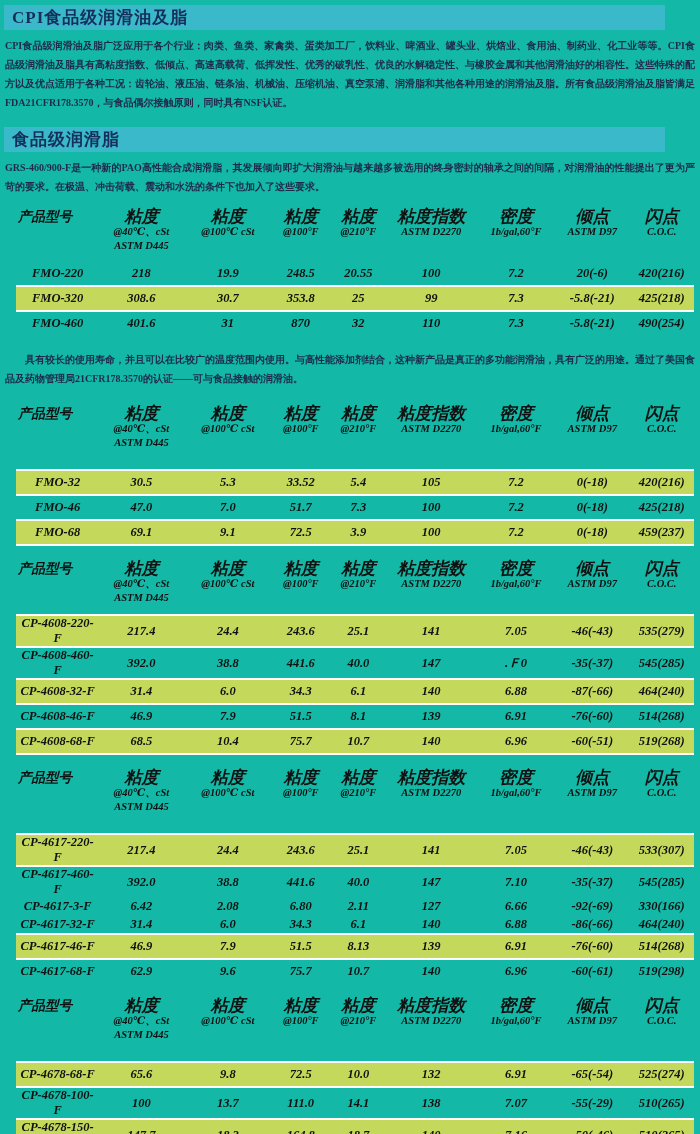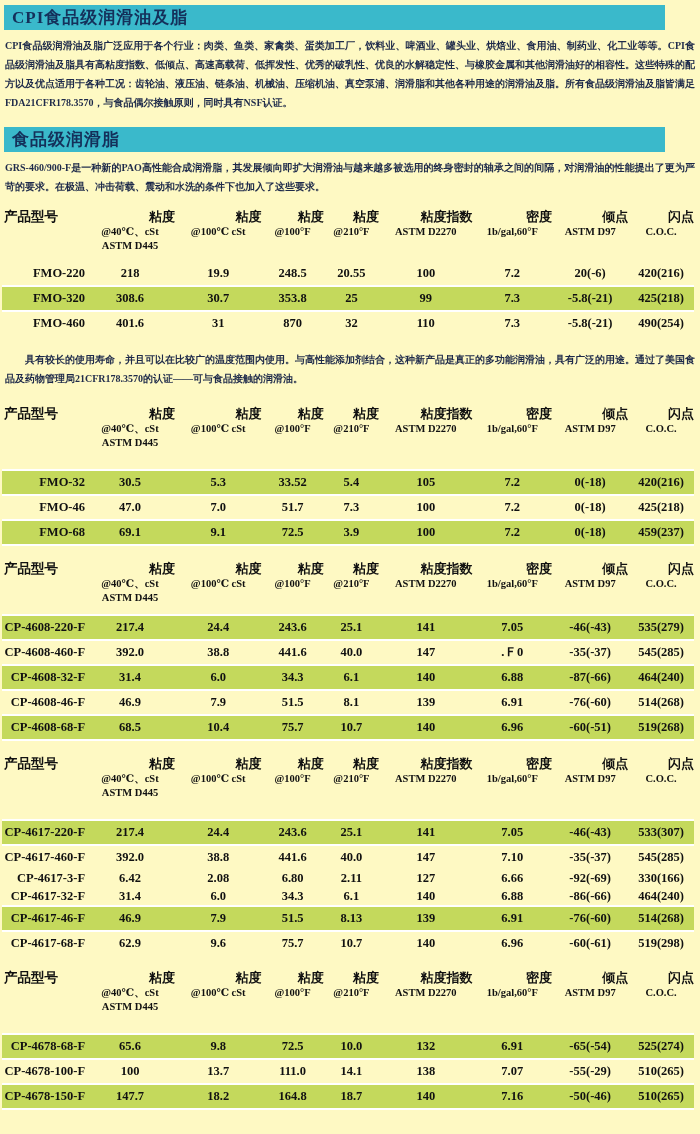--- a/index.html
+++ b/index.html
@@ -5,53 +5,53 @@
   :root{
     --band-bg:#3ab9cb;
     --band-text:#14305a;
     --body-text:#1e2a4a;
     --table-text:#111111;
     --hl:#c4d95c;
   }
   html,body{margin:0;padding:0;background:#ffffff;}
   .page{
     width:700px;height:1134px;box-sizing:border-box;overflow:hidden;
-    padding:5px 0 0 0;background:#fef9c3;
+    padding:5px 0 0 0;background:#14b8a6;
     font-family:"Liberation Serif","DejaVu Serif",serif;
     font-weight:bold;
   }
   .band{
     background:var(--band-bg,#3ab9cb);
     height:25px;line-height:25px;
     margin:0 35px 0 4px;
     padding-left:8px;
   }
   .band-text{
     font-size:17px;font-weight:bold;color:var(--band-text,#14305a);
     letter-spacing:1px;
   }
   .band2{margin-top:15px;}
   .para{
     font-size:10px;line-height:19px;text-align:justify;
     color:var(--body-text,#1e2a4a);
     margin:6px 5px 12px 5px;
   }
   .para.indent{text-indent:2em;margin-top:15px;margin-bottom:17px;}
-  .tbl{margin:0 6px 14px 2px;}
+  .tbl{margin:0 6px 14px 16px;font-style:italic;}
   table.spec{width:100%;border-collapse:collapse;table-layout:fixed;color:var(--table-text,#111);}
   table.spec th{vertical-align:top;font-weight:bold;text-align:center;padding:0 0 10px 0;}
   .gap-lg table.spec th{padding-bottom:20px;}
   table.spec th.prod{text-align:left;font-size:13.5px;padding-left:2px;}
-  .h-main{font-size:13px;line-height:17px;text-align:right;}
+  .h-main{font-size:17px;line-height:17px;}
   .h-sub{font-size:10.5px;line-height:13.5px;}
   table.spec td{
     font-size:12.5px;font-weight:bold;text-align:center;
     height:23px;padding:0;
   }
-  table.spec td.prod{text-align:right;padding-left:2px;}
+  table.spec td.prod{text-align:center;padding-left:2px;}
   table.spec tr.hl td{
     background:var(--hl,#c4d95c);
     border-top:2px solid #fff;border-bottom:2px solid #fff;
   }
   table.spec tr.tight td{height:18px;}
 </style>
 </head>
 <body>
 
 <div class="page">

